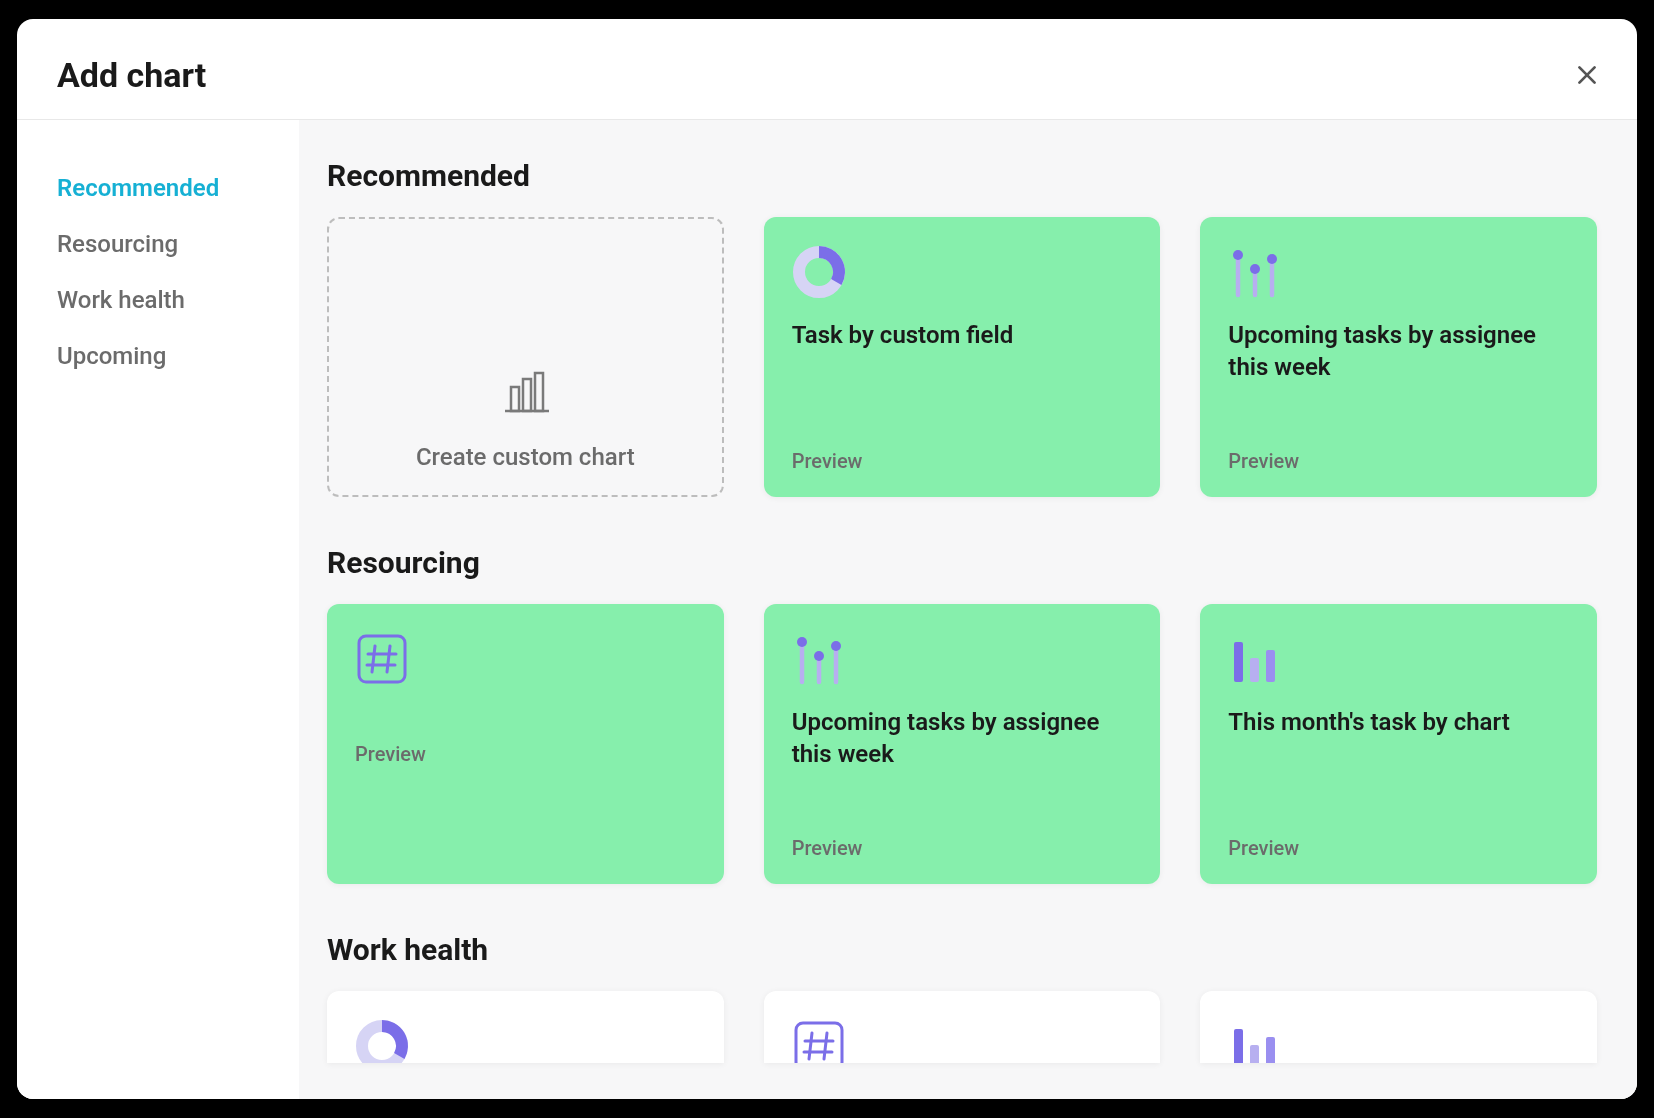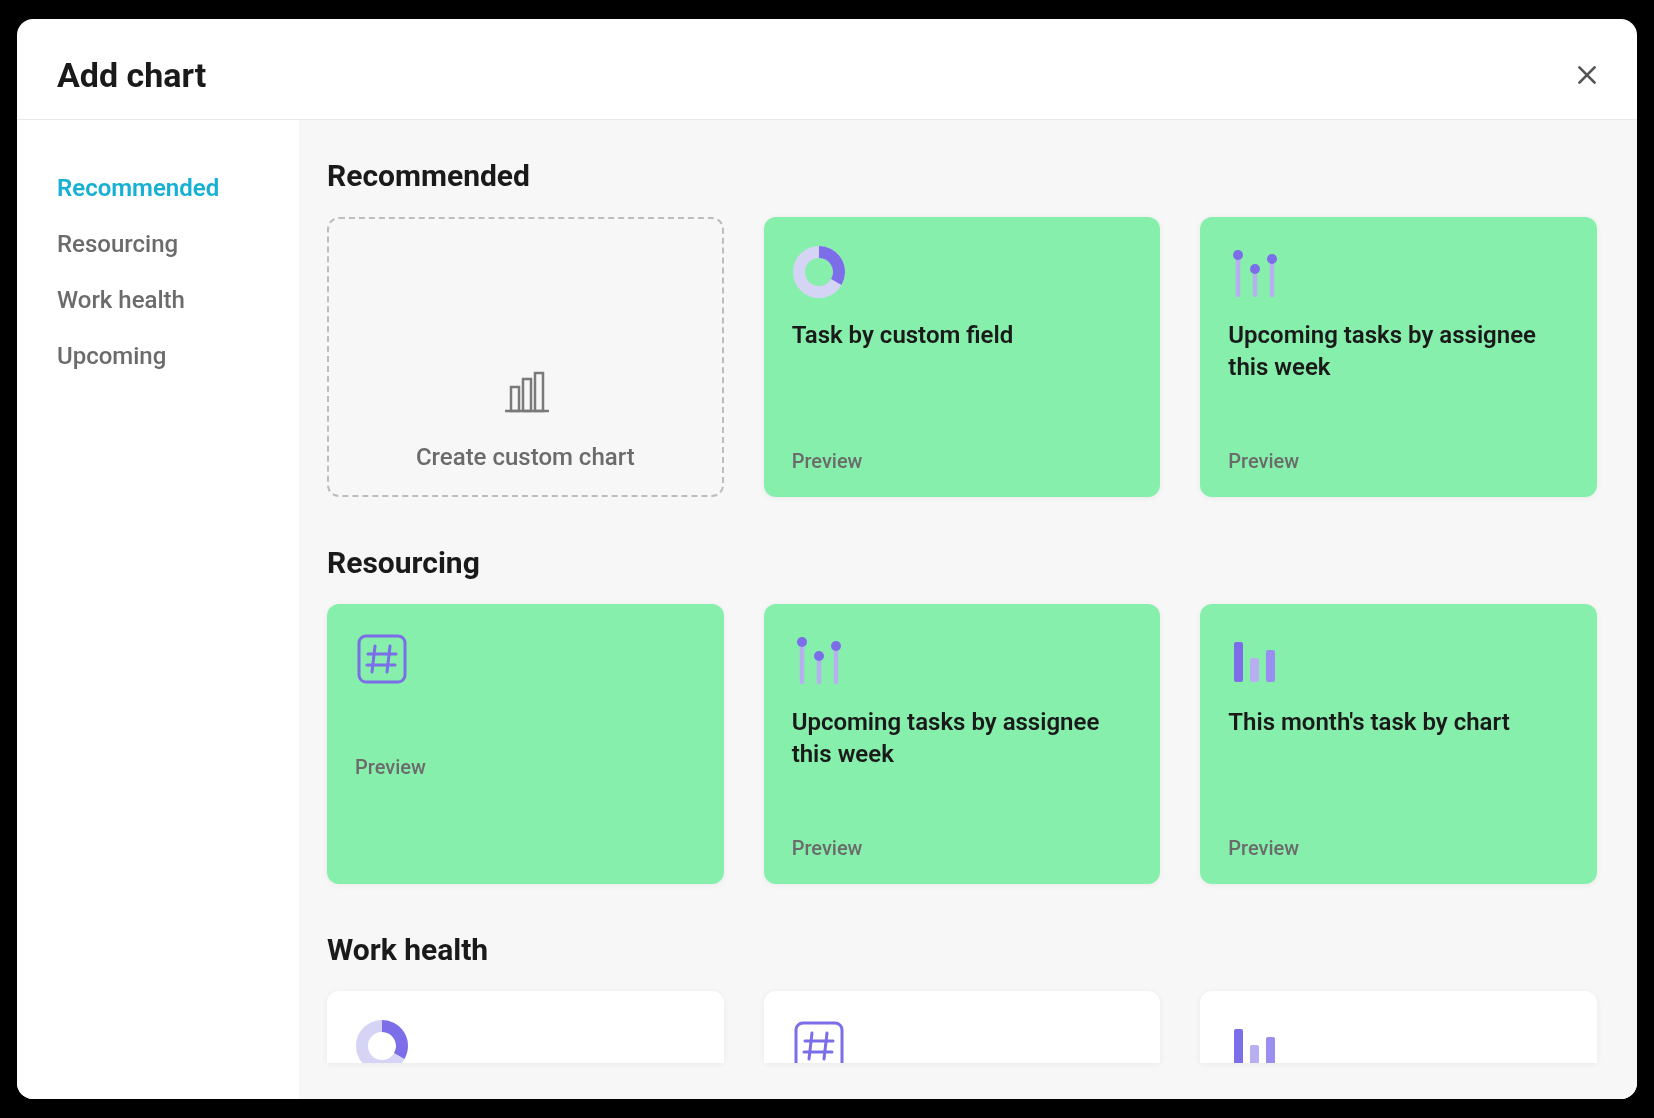--- a/index.html
+++ b/index.html
@@ -116,21 +116,21 @@
       font-size: 24px;
       font-weight: 600;
       color: #1a1a1a;
       line-height: 1.35;
       margin-bottom: auto;
     }
     .card-preview {
       font-size: 20px;
       font-weight: 500;
       color: #6b6b6b;
-      margin-top: 49px;
+      margin-top: 36px;
       cursor: pointer;
     }
     .partial-row {
       display: grid;
       grid-template-columns: repeat(3, 1fr);
       gap: 40px;
     }
     .card-partial {
       background: #fff;
       border-radius: 12px 12px 0 0;

